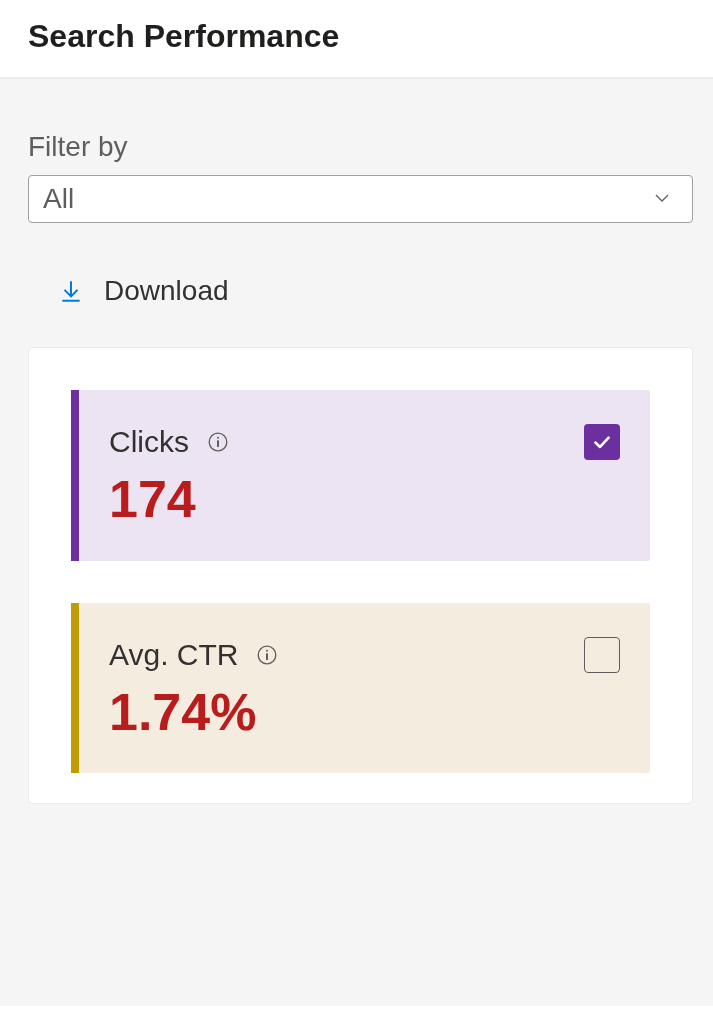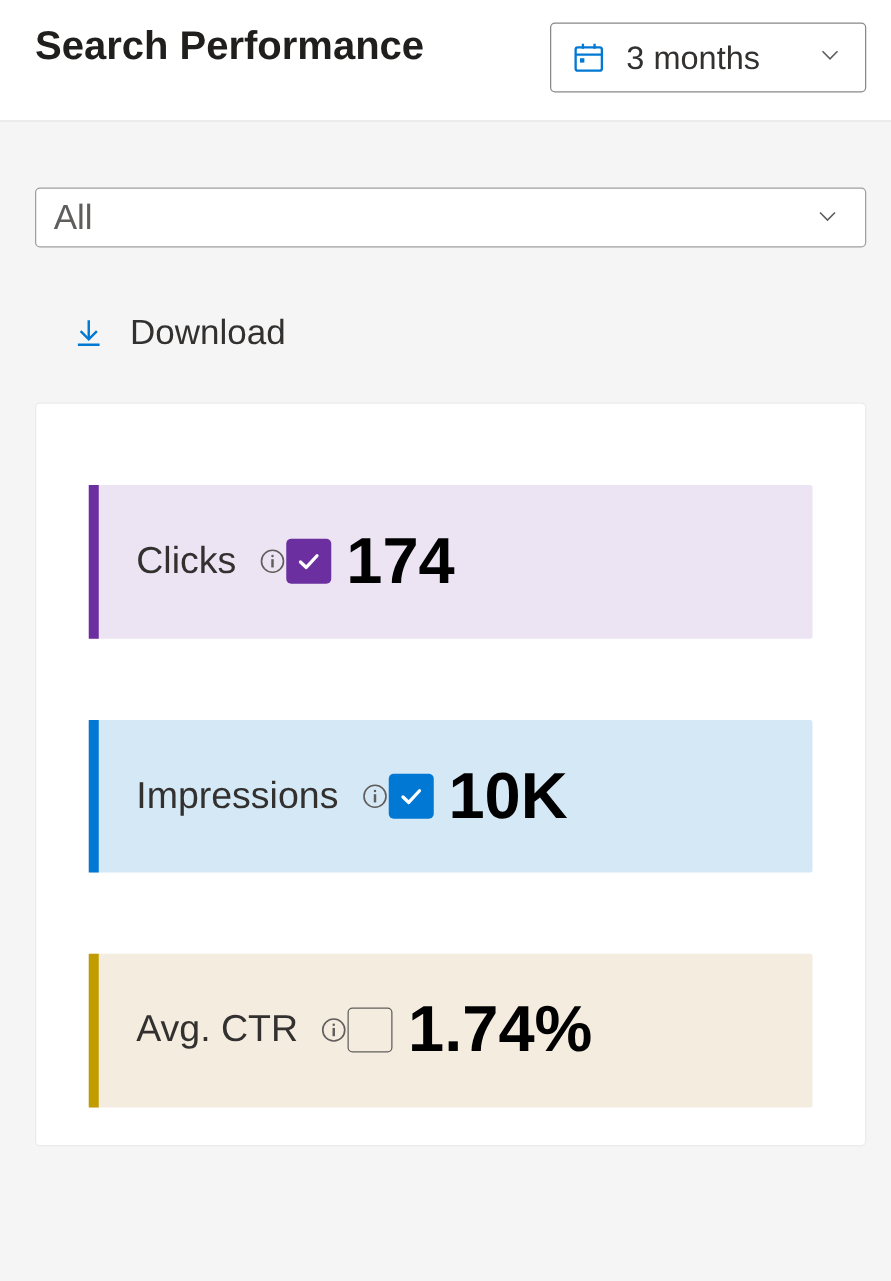--- a/index.html
+++ b/index.html
@@ -98,24 +98,23 @@
     padding: 42px 42px 30px 42px;
     display: flex;
     flex-direction: column;
     gap: 42px;
   }
   .metric {
     position: relative;
     padding: 34px 30px 34px 38px;
     border-radius: 2px;
     display: flex;
-    flex-direction: row;
+    flex-direction: column;
     gap: 12px;
     cursor: pointer;
-    margin-top: 23px;
   }
   .metric.clicks { background: #ece4f3; }
   .metric.clicks::before { background: #6b2fa0; }
   .metric.impressions { background: #d5e8f6; }
   .metric.impressions::before { background: #0078d4; }
   .metric.ctr { background: #f4ecdf; }
   .metric.ctr::before { background: #c19c00; }
   .metric::before {
     content: "";
     position: absolute;
@@ -148,51 +147,35 @@
   }
   .check.on.purple { background: #6b2fa0; }
   .check.on.blue   { background: #0078d4; }
   .check.off { background: transparent; border: 1.5px solid #605e5c; }
   .check svg { width: 22px; height: 22px; }
   .check path { stroke: #fff; stroke-width: 2.4; fill: none; stroke-linecap: round; stroke-linejoin: round; }
 
   .metric-value {
     font-size: 52px;
     font-weight: 700;
-    color: #000000;
+    color: #b91c1c;
     line-height: 1.05;
   }
 </style>
 </head>
 <body>
 
 <div class="header">
   <div class="page-title">Search Performance</div>
 
-  <div class="period-select">
-    <span class="cal">
-      <svg viewBox="0 0 24 24">
-        <rect x="3" y="5" width="18" height="16" rx="1.5" fill="none" stroke="#0078d4" stroke-width="1.6"></rect>
-        <line x1="3" y1="10" x2="21" y2="10" stroke="#0078d4" stroke-width="1.6"></line>
-        <line x1="8" y1="2.5" x2="8" y2="6" stroke="#0078d4" stroke-width="1.6"></line>
-        <line x1="16" y1="2.5" x2="16" y2="6" stroke="#0078d4" stroke-width="1.6"></line>
-        <rect x="6" y="12.5" width="3" height="3" fill="#0078d4"></rect>
-      </svg>
-    </span>
-    <span class="period-label">3 months</span>
-    <span class="chev">
-      <svg viewBox="0 0 20 20">
-          <path d="M4 7 L10 13 L16 7"></path>
-        </svg>
-    </span>
-  </div>
 </div>
 
 <div class="body">
 
+  <div class="filter-label">Filter by</div>
   <div class="filter-select">
     <span>All</span>
     <span class="chev">
       <svg viewBox="0 0 20 20">
           <path d="M4 7 L10 13 L16 7"></path>
         </svg>
     </span>
   </div>
 
   <div class="download-row">
@@ -222,40 +205,20 @@
         </div>
         <span class="check on purple">
           <svg viewBox="0 0 20 20">
               <path d="M4 10.5 L8.2 14.5 L16 6"></path>
             </svg>
         </span>
       </div>
       <div class="metric-value">174</div>
     </div>
 
-    <div class="metric impressions">
-      <div class="metric-top">
-        <div class="metric-name-wrap">
-          <span class="metric-name">Impressions</span>
-          <span class="info-icon">
-            <svg viewBox="0 0 20 20">
-                <circle cx="10" cy="10" r="8"></circle>
-                <rect class="i-dot" x="9.1" y="5.2" width="1.8" height="1.8" rx="0.9"></rect>
-                <rect class="i-stem" x="9.1" y="8.5" width="1.8" height="6"></rect>
-              </svg>
-          </span>
-        </div>
-        <span class="check on blue">
-          <svg viewBox="0 0 20 20">
-              <path d="M4 10.5 L8.2 14.5 L16 6"></path>
-            </svg>
-        </span>
-      </div>
-      <div class="metric-value">10K</div>
-    </div>
 
     <div class="metric ctr">
       <div class="metric-top">
         <div class="metric-name-wrap">
           <span class="metric-name">Avg. CTR</span>
           <span class="info-icon">
             <svg viewBox="0 0 20 20">
                 <circle cx="10" cy="10" r="8"></circle>
                 <rect class="i-dot" x="9.1" y="5.2" width="1.8" height="1.8" rx="0.9"></rect>
                 <rect class="i-stem" x="9.1" y="8.5" width="1.8" height="6"></rect>

